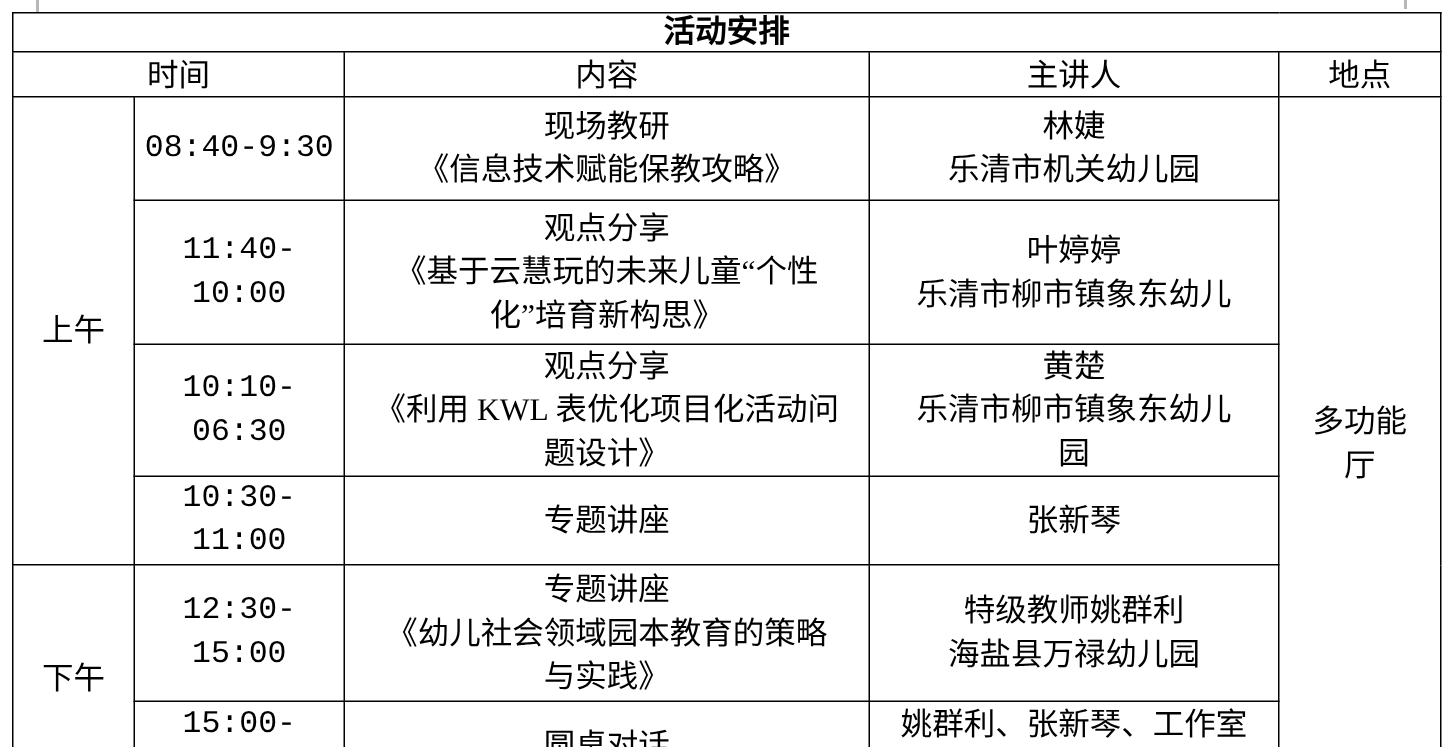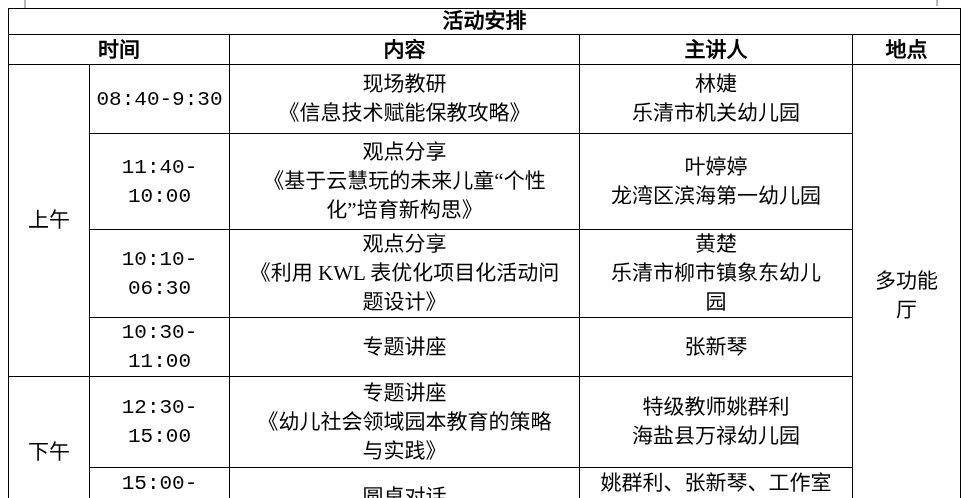--- a/index.html
+++ b/index.html
@@ -26,21 +26,21 @@
     border:1.5px solid #000;
     text-align:center;
     vertical-align:middle;
     font-size:21px;
     line-height:29px;
     padding:0 4px;
     white-space:pre-line;
     overflow:hidden;
   }
   tr.r-title td{height:25px;font-weight:bold;line-height:23px;}
-  tr.r-head  td{height:29px;font-weight:bold;line-height:26px;margin-top:20px;}
+  tr.r-head  td{height:29px;font-weight:normal;line-height:26px;margin-top:20px;}
   tr.row-1 td{height:68px;}
   tr.row-2 td{height:95px;}
   tr.row-3 td{height:86px;}
   tr.row-4 td{height:31px;margin-top:36px;}
   tr.row-5 td{height:90px;}
   tr.row-6 td{height:59px;}
 
   td.time{
     font-family:Liberation Mono, monospace;
     font-size:20px;
@@ -90,21 +90,21 @@
       <td rowspan="6" class="location">多功能
 厅</td>
     </tr>
 
     <tr class="row-2">
       <td class="time">11:40-10:00</td>
       <td class="content">观点分享
 《基于云慧玩的未来儿童“个性
 化”培育新构思》</td>
       <td class="speaker">叶婷婷
-龙湾区滨海第一幼儿园</td>
+乐清市柳市镇象东幼儿</td>
     </tr>
 
     <tr class="row-3">
       <td class="time">10:10-06:30</td>
       <td class="content">观点分享
 《利用 KWL 表优化项目化活动问
 题设计》</td>
       <td class="speaker">黄楚
 乐清市柳市镇象东幼儿
 园</td>

